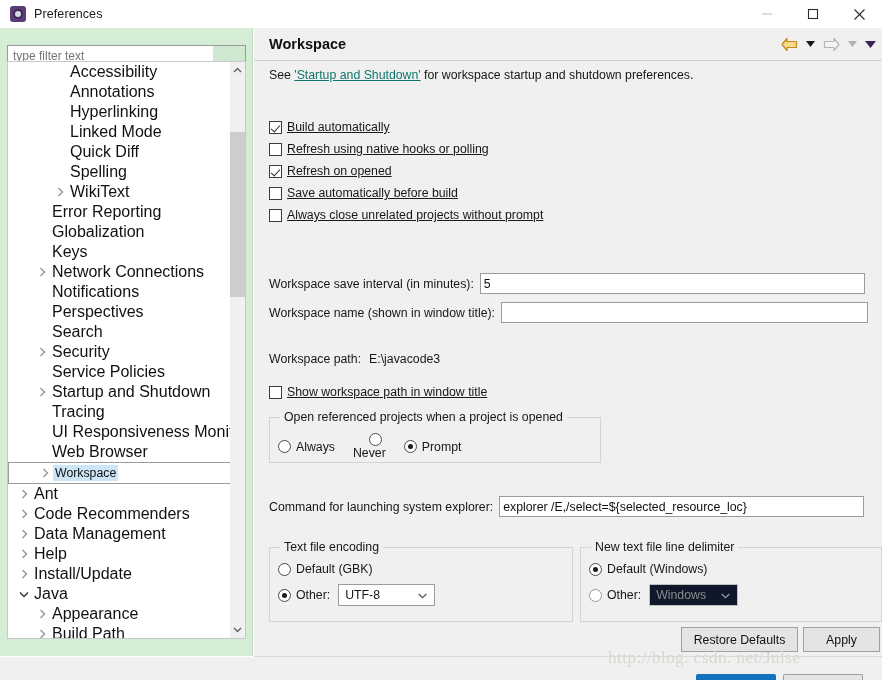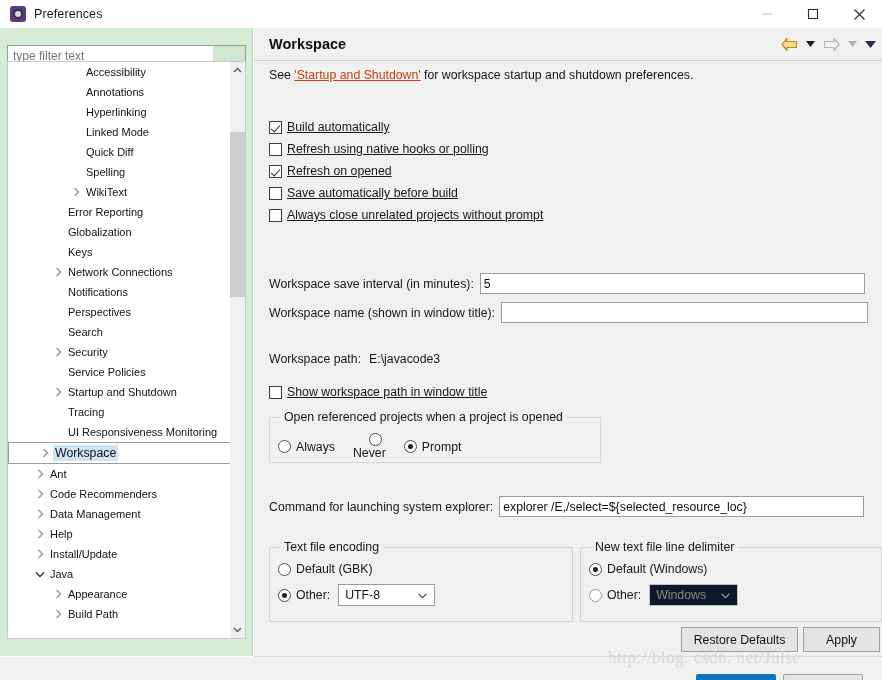--- a/index.html
+++ b/index.html
@@ -67,22 +67,22 @@
     position: absolute; left: 7px; top: 33px; width: 239px; height: 578px;
     background: #ffffff; border: 1px solid #c8c8c8;
     overflow: hidden;
   }
   #tree {
     position: absolute; left: 0; top: 0; width: 224px; height: 576px;
     overflow: hidden;
   }
   .tnode {
     height: 20px; display: flex; align-items: center;
-    white-space: nowrap; font-size: 11px; color: #111111;
-    padding-left: 20px;
+    white-space: nowrap; font-size: 16px; color: #111111;
+    padding-left: 4px;
   }
   .tnode .arrow {
     width: 16px; height: 20px; flex: none;
     display: flex; align-items: center; justify-content: center;
     color: #9b9b9b;
   }
   .tnode .arrow svg { display: block; }
   .tnode .tlabel { padding: 1px 2px 1px 2px; }
   .tnode.sel .tlabel { background: #cde6f7; }
 
@@ -133,21 +133,21 @@
   .navarrowbtn { width: 16px; height: 22px; display: flex;
             align-items: center; justify-content: center; }
   #header-rule {
     position: absolute; left: 0; top: 32px; width: 628px; height: 1px;
     background: #d0d0d0;
   }
 
   #desc {
     position: absolute; left: 15px; top: 40px; font-size: 12.3px; color: #171717;
   }
-  #desc a { color: #c2410c; text-decoration: underline; }
+  #desc a { color: #0f766e; text-decoration: underline; }
 
   
   #chk-list { position: absolute; left: 15px; top: 84px; }
   .chkrow { display: flex; align-items: flex-end; height: 22px; text-decoration: underline; }
   .cbox {
     width: 13px; height: 13px; border: 1px solid #3c3c3c; background: #ffffff;
     position: relative; flex: none; margin-right: 5px;
   }
   .cbox.checked::after {
     content: ""; position: absolute; left: 3px; top: 1px;
@@ -352,20 +352,24 @@
           </span>
           <span class="tlabel">Startup and Shutdown</span>
         </div>
         <div class="tnode">
           <span class="arrow" style="margin-left: 22px;"></span>
           <span class="tlabel">Tracing</span>
         </div>
         <div class="tnode">
           <span class="arrow" style="margin-left: 22px;"></span>
           <span class="tlabel">UI Responsiveness Monitoring</span>
+        </div>
+        <div class="tnode">
+          <span class="arrow" style="margin-left: 22px;"></span>
+          <span class="tlabel">Web Browser</span>
         </div>
         <div class="tnode sel">
           <span class="arrow" style="margin-left: 22px;">
             <svg width="7" height="10" viewBox="0 0 7 10">
               <polyline points="1.5,1 5.5,5 1.5,9" fill="none" stroke="currentColor" stroke-width="1.5"></polyline>
             </svg>
           </span>
           <span class="tlabel">Workspace</span>
         </div>
         <div class="tnode">

